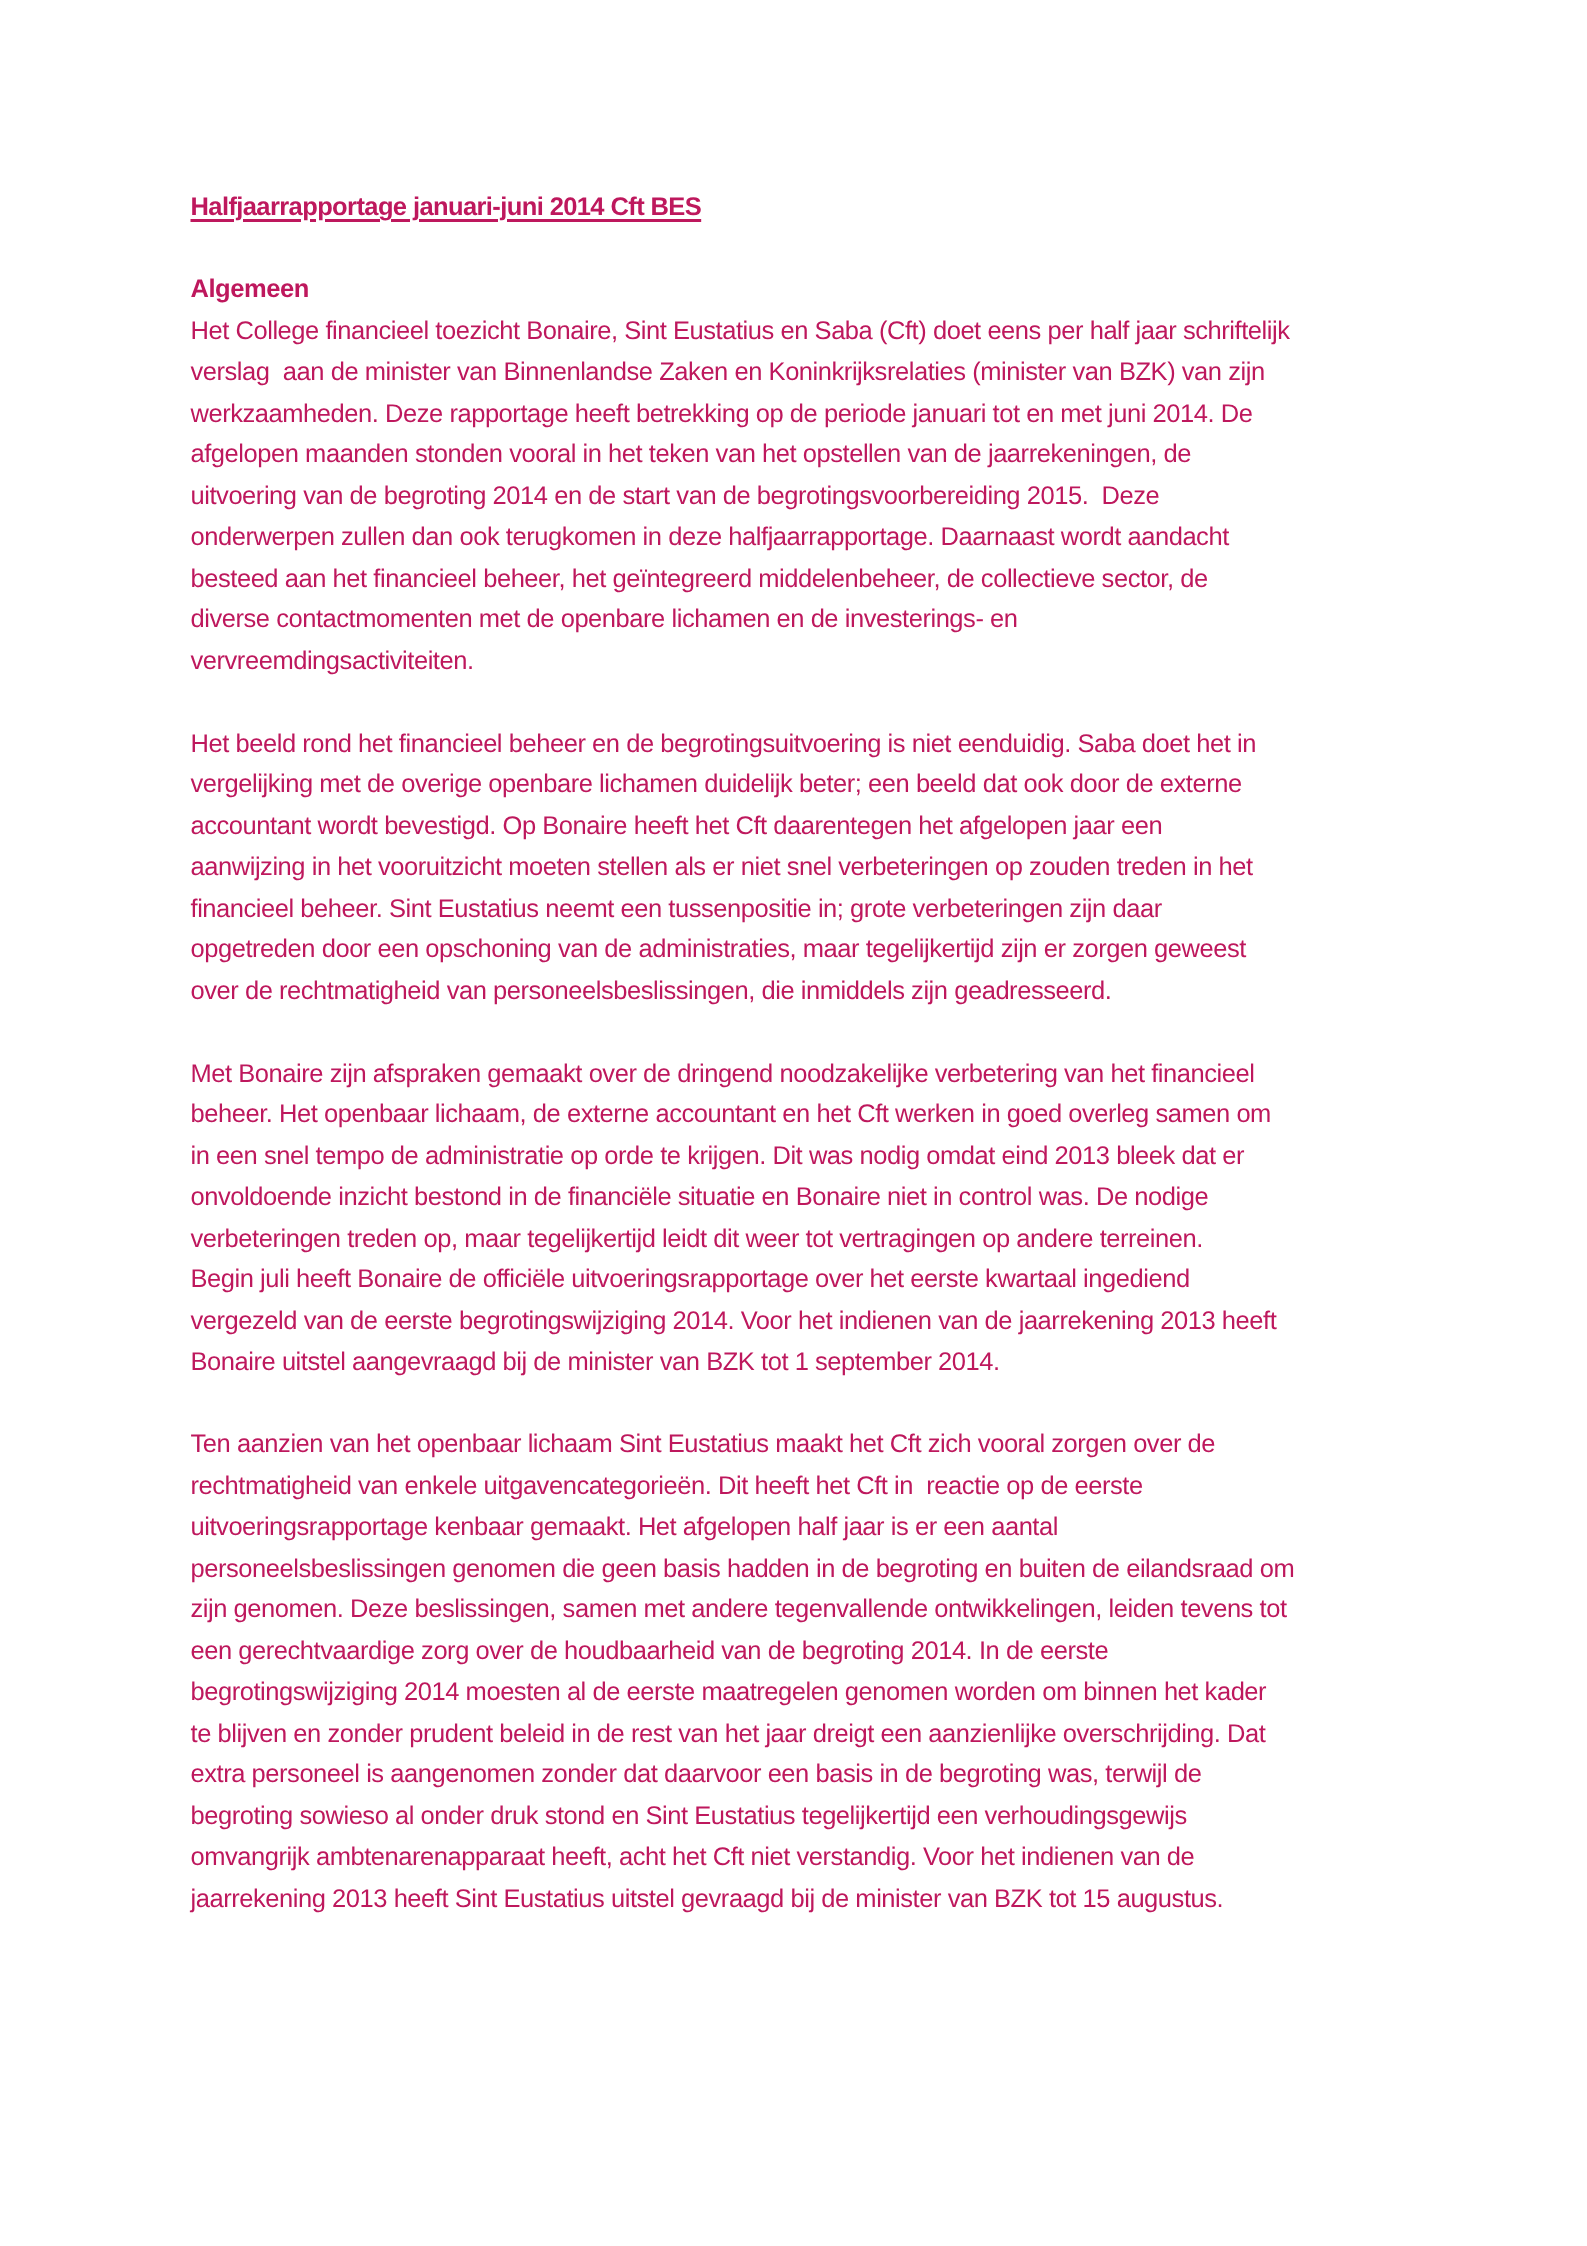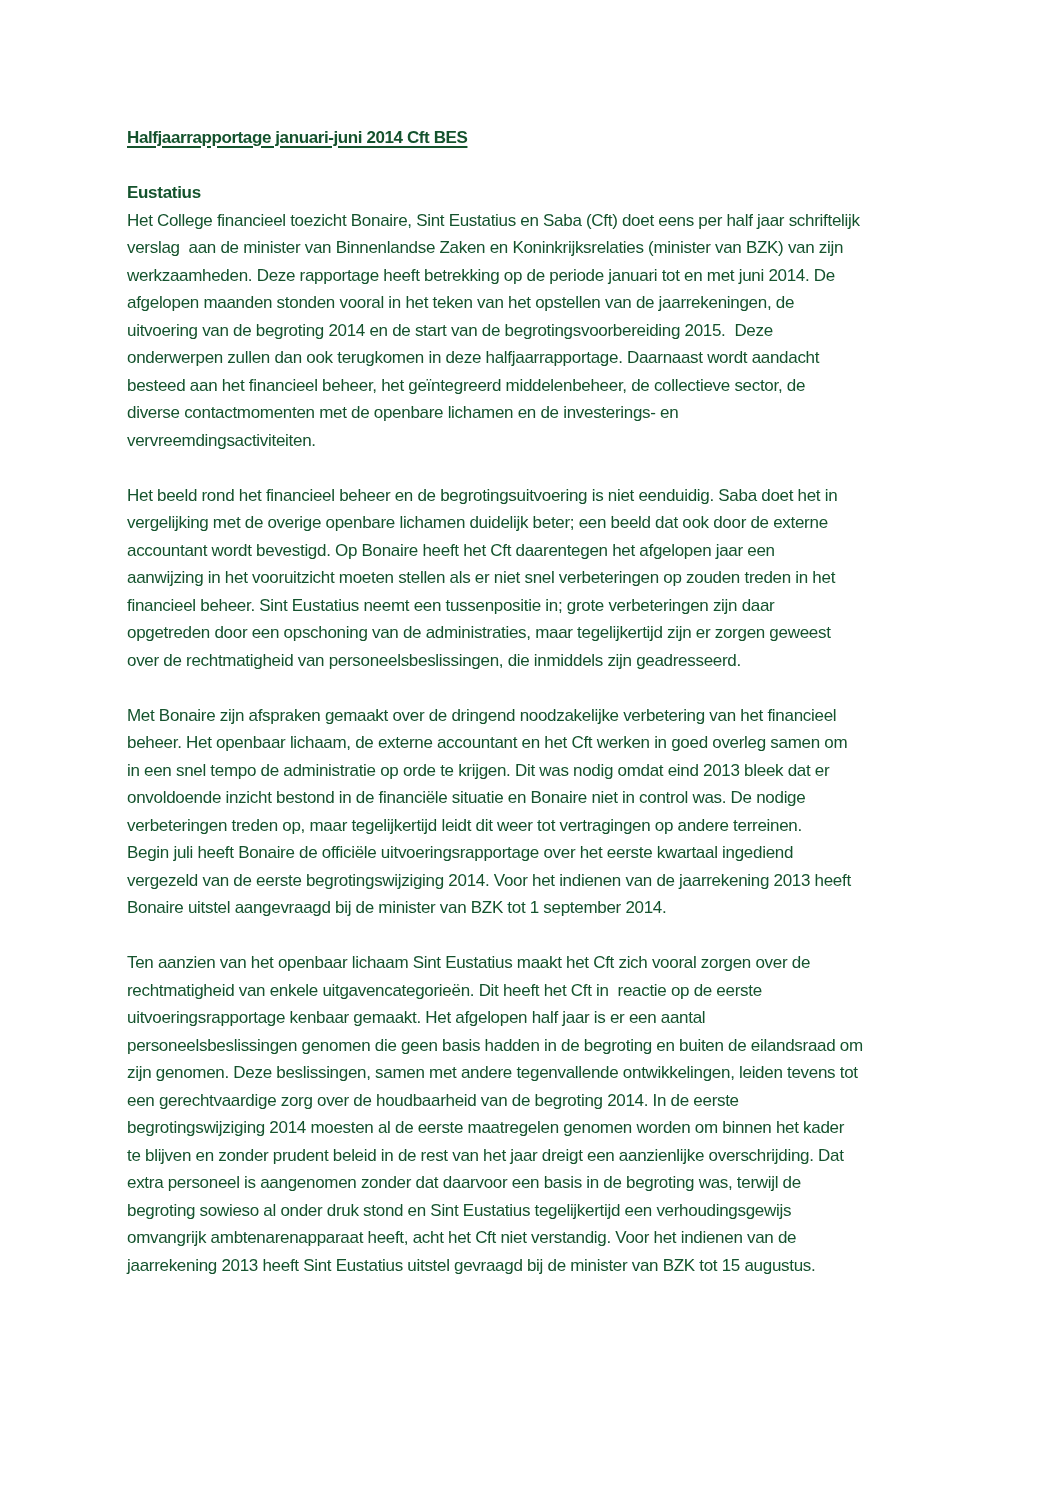--- a/index.html
+++ b/index.html
@@ -11,21 +11,21 @@
     width: 1058px;
     height: 1497px;
     position: relative;
     overflow: hidden;
   }
   .doc {
     position: absolute;
     left: 127px;
     top: 124px;
     width: 860px;
-    color: #14532d;
+    color: #be185d;
     font-family: "Liberation Sans", "DejaVu Sans", sans-serif;
     font-size: 17px;
     line-height: 27.5px;
     letter-spacing: -0.3px;
   }
   .line { white-space: pre; }
   .blank { height: 27.5px; }
   .title {
     font-weight: bold;
     text-decoration: underline;
@@ -38,21 +38,21 @@
 </style>
 </head>
 <body>
 
 <main class="doc">
 
   <div class="line title">Halfjaarrapportage januari-juni 2014 Cft BES</div>
 
   <div class="blank"></div>
 
-  <div class="line heading">Eustatius</div>
+  <div class="line heading">Algemeen</div>
 
   <div class="para">Het College financieel toezicht Bonaire, Sint Eustatius en Saba (Cft) doet eens per half jaar schriftelijk
 verslag  aan de minister van Binnenlandse Zaken en Koninkrijksrelaties (minister van BZK) van zijn
 werkzaamheden. Deze rapportage heeft betrekking op de periode januari tot en met juni 2014. De
 afgelopen maanden stonden vooral in het teken van het opstellen van de jaarrekeningen, de
 uitvoering van de begroting 2014 en de start van de begrotingsvoorbereiding 2015.  Deze
 onderwerpen zullen dan ook terugkomen in deze halfjaarrapportage. Daarnaast wordt aandacht
 besteed aan het financieel beheer, het geïntegreerd middelenbeheer, de collectieve sector, de
 diverse contactmomenten met de openbare lichamen en de investerings- en
 vervreemdingsactiviteiten.</div>

